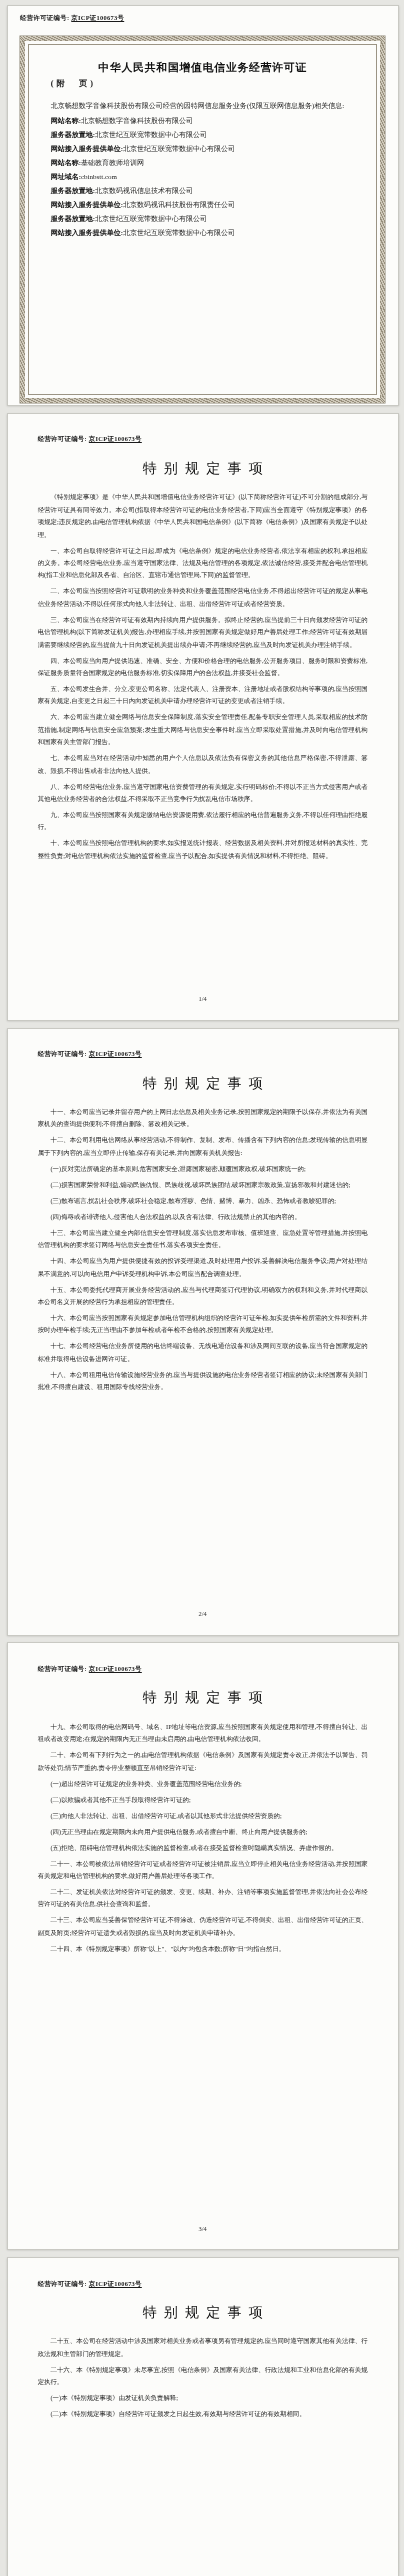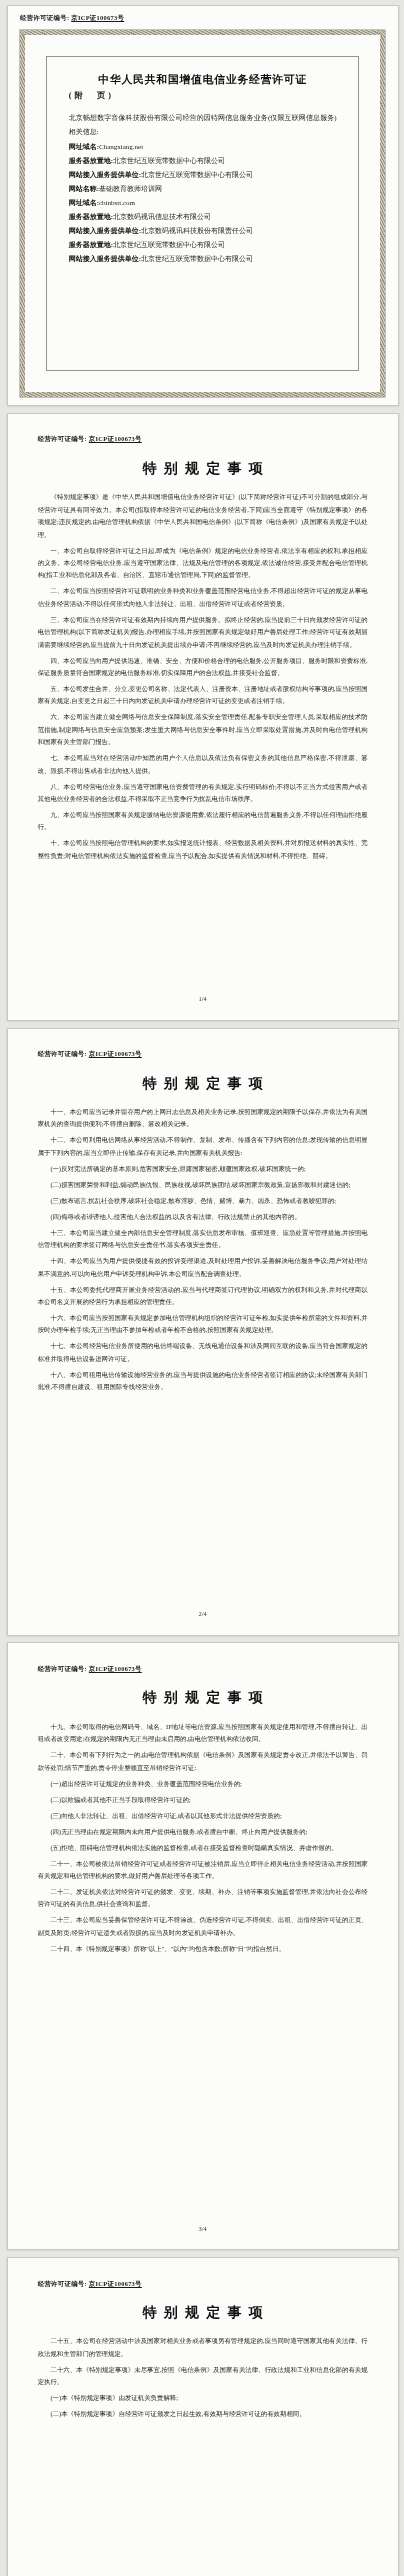--- a/index.html
+++ b/index.html
@@ -7,35 +7,35 @@
   body { width:405px; font-family:"Liberation Serif","DejaVu Serif",serif; color:#222; }
   .scan { padding:5.2px 6.7px 8.8px; }
   .page { position:relative; width:392px; margin:0 auto 6.7px; background:#fcfcfa;
           border:0.5px solid #c9c9c3; box-shadow:0 0.5px 2.1px rgba(0,0,0,.18); }
   .page:last-child { margin-bottom:0; }
 
   
   .page-cert { height:401px; padding:8.2px 12.4px; }
   .lic-line { font-size:6.4px; letter-spacing:0.3px; color:#1a1a1a; font-weight:bold; }
   .lic-no { text-decoration:underline; text-underline-offset:1px; font-weight:bold; }
-  .frame { margin-top:7px; height:367px; padding:21px;
+  .frame { margin-top:13px; height:367px; padding:3px;
            border:5.2px solid #b7b1a2;
            border-image:repeating-linear-gradient(45deg,#978f7d 0 1.5px,#cfc9ba 1.5px 3.6px) 10;
            box-shadow:0 0 0 0.5px #8d8677; }
   .frame-inner { border:0.8px solid #9b9484; height:100%; padding:15.5px 21.6px 0; }
   .cert-title { text-align:center; font-weight:bold; font-size:10.8px; letter-spacing:0.8px; color:#111; }
   .cert-sub { text-align:left; font-weight:bold; font-size:8.2px; margin-top:3.1px; letter-spacing:3.1px; color:#111; }
   .cert-body { margin-top:10.3px; font-size:7px; line-height:14px; }
   .cert-intro { text-align:justify; margin-bottom:1px; }
   .field-row { margin:0; text-align:justify; }
   .field-label { font-weight:bold; color:#111; }
 
   
   .page-prov { height:608px; padding:21.6px 30px; }
-  .prov-title { margin:15.5px 0 13.4px; text-align:center; font-size:14px; font-weight:bold;
+  .prov-title { margin:15.5px 0 13.4px; text-align:center; font-size:14px; font-weight:normal;
                 letter-spacing:7.2px; text-indent:7.2px; color:#111; }
   .prov-body p { font-size:6.4px; line-height:12.4px; text-align:justify; text-indent:2em;
                  margin:0 0 3.6px; color:#232323; }
   .page-no { position:absolute; bottom:17.5px; left:0; right:0; text-align:center; font-size:6.4px; color:#333; }
 </style>
 </head>
 <body>
 
 <div class="scan">
 
@@ -43,21 +43,21 @@
     <div class="lic-line">
       <span>经营许可证编号:</span>
       <span class="lic-no">京ICP证100673号</span>
     </div>
     <div class="frame">
       <div class="frame-inner">
         <div class="cert-title">中华人民共和国增值电信业务经营许可证</div>
         <div class="cert-sub">(附　页)</div>
         <div class="cert-body">
           <p class="cert-intro">北京畅想数字音像科技股份有限公司经营的因特网信息服务业务(仅限互联网信息服务)相关信息:</p>
-          <p class="field-row"><span class="field-label">网址域名:</span><span class="field-value">Changxiang.net</span></p>
+          <p class="field-row"><span class="field-label">网站名称:</span><span class="field-value">北京畅想数字音像科技股份有限公司</span></p>
           <p class="field-row"><span class="field-label">服务器放置地:</span><span class="field-value">北京世纪互联宽带数据中心有限公司</span></p>
           <p class="field-row"><span class="field-label">网站接入服务提供单位:</span><span class="field-value">北京世纪互联宽带数据中心有限公司</span></p>
           <p class="field-row"><span class="field-label">网站名称:</span><span class="field-value">基础教育教师培训网</span></p>
           <p class="field-row"><span class="field-label">网址域名:</span><span class="field-value">cbinbstt.com</span></p>
           <p class="field-row"><span class="field-label">服务器放置地:</span><span class="field-value">北京数码视讯信息技术有限公司</span></p>
           <p class="field-row"><span class="field-label">网站接入服务提供单位:</span><span class="field-value">北京数码视讯科技股份有限责任公司</span></p>
           <p class="field-row"><span class="field-label">服务器放置地:</span><span class="field-value">北京世纪互联宽带数据中心有限公司</span></p>
           <p class="field-row"><span class="field-label">网站接入服务提供单位:</span><span class="field-value">北京世纪互联宽带数据中心有限公司</span></p>
         </div>
       </div>

